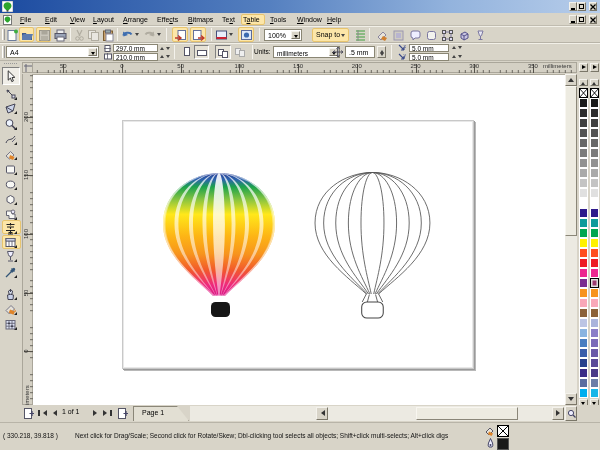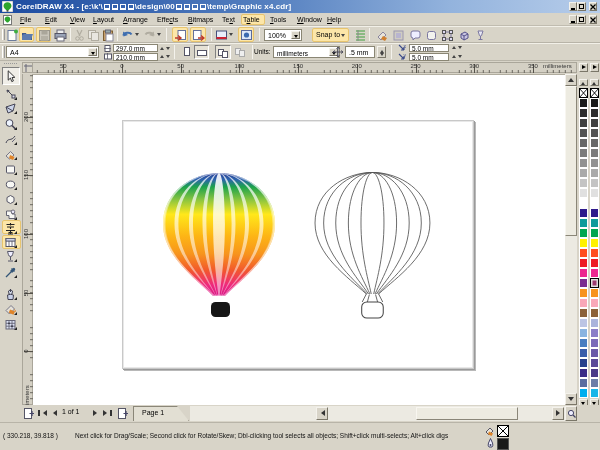--- a/index.html
+++ b/index.html
@@ -17,21 +17,20 @@
 .cjk{display:inline-block;width:6px;height:6.5px;border:1px solid #fff;border-bottom:2.5px solid #fff;margin:0 1px;vertical-align:-1px;}
 </style></head><body>
 <div id="app">
 
 <div class="abs" style="left:0;top:0;width:600px;height:13px;background:linear-gradient(90deg,#1c4ba0 0%,#5580c0 45%,#93b3dd 75%,#b7cdea 100%);"></div>
 <svg class="abs" style="left:2px;top:1px" width="11" height="11" viewBox="0 0 11 11">
  <rect x="0" y="0" width="11" height="11" fill="#fff" stroke="#888" stroke-width="0.6"></rect>
  <path d="M5.5 1.2 C7.8 1.2 9.5 2.8 9.5 5 C9.5 7 7.6 8.2 6.3 9.4 L4.7 9.4 C3.4 8.2 1.5 7 1.5 5 C1.5 2.8 3.2 1.2 5.5 1.2 Z" fill="#2da52d"></path>
  <rect x="4.6" y="9.2" width="1.8" height="1.4" fill="#333"></rect>
 </svg>
-<div class="abs" style="left:16px;top:2px;font-size:8px;font-weight:bold;color:#fff;letter-spacing:0.1px;">CorelDRAW X4 - [e:\k'\<span class="cjk"></span><span class="cjk"></span><span class="cjk"></span><span class="cjk"></span>\design\00<span class="cjk"></span><span class="cjk"></span><span class="cjk"></span><span class="cjk"></span>\temp\Graphic x4.cdr]</div>
 
 <div class="abs btn" style="left:568.5px;top:2px;width:8.5px;height:9px;"></div>
 <div class="abs btn" style="left:577px;top:2px;width:8.5px;height:9px;"></div>
 <div class="abs btn" style="left:588.5px;top:2px;width:8.5px;height:9px;"></div>
 
 <div class="abs" style="left:570.5px;top:8px;width:4.5px;height:1.6px;background:#000;"></div>
 <div class="abs" style="left:579px;top:4px;width:4.5px;height:4.5px;border:1px solid #000;border-top:1.6px solid #000;"></div>
 <svg class="abs" style="left:590px;top:3.5px;" width="6" height="6" viewBox="0 0 6 6">
       <path d="M0.5 0.5 L5.5 5.5 M5.5 0.5 L0.5 5.5" stroke="#000" stroke-width="1.2"></path>
     </svg>

